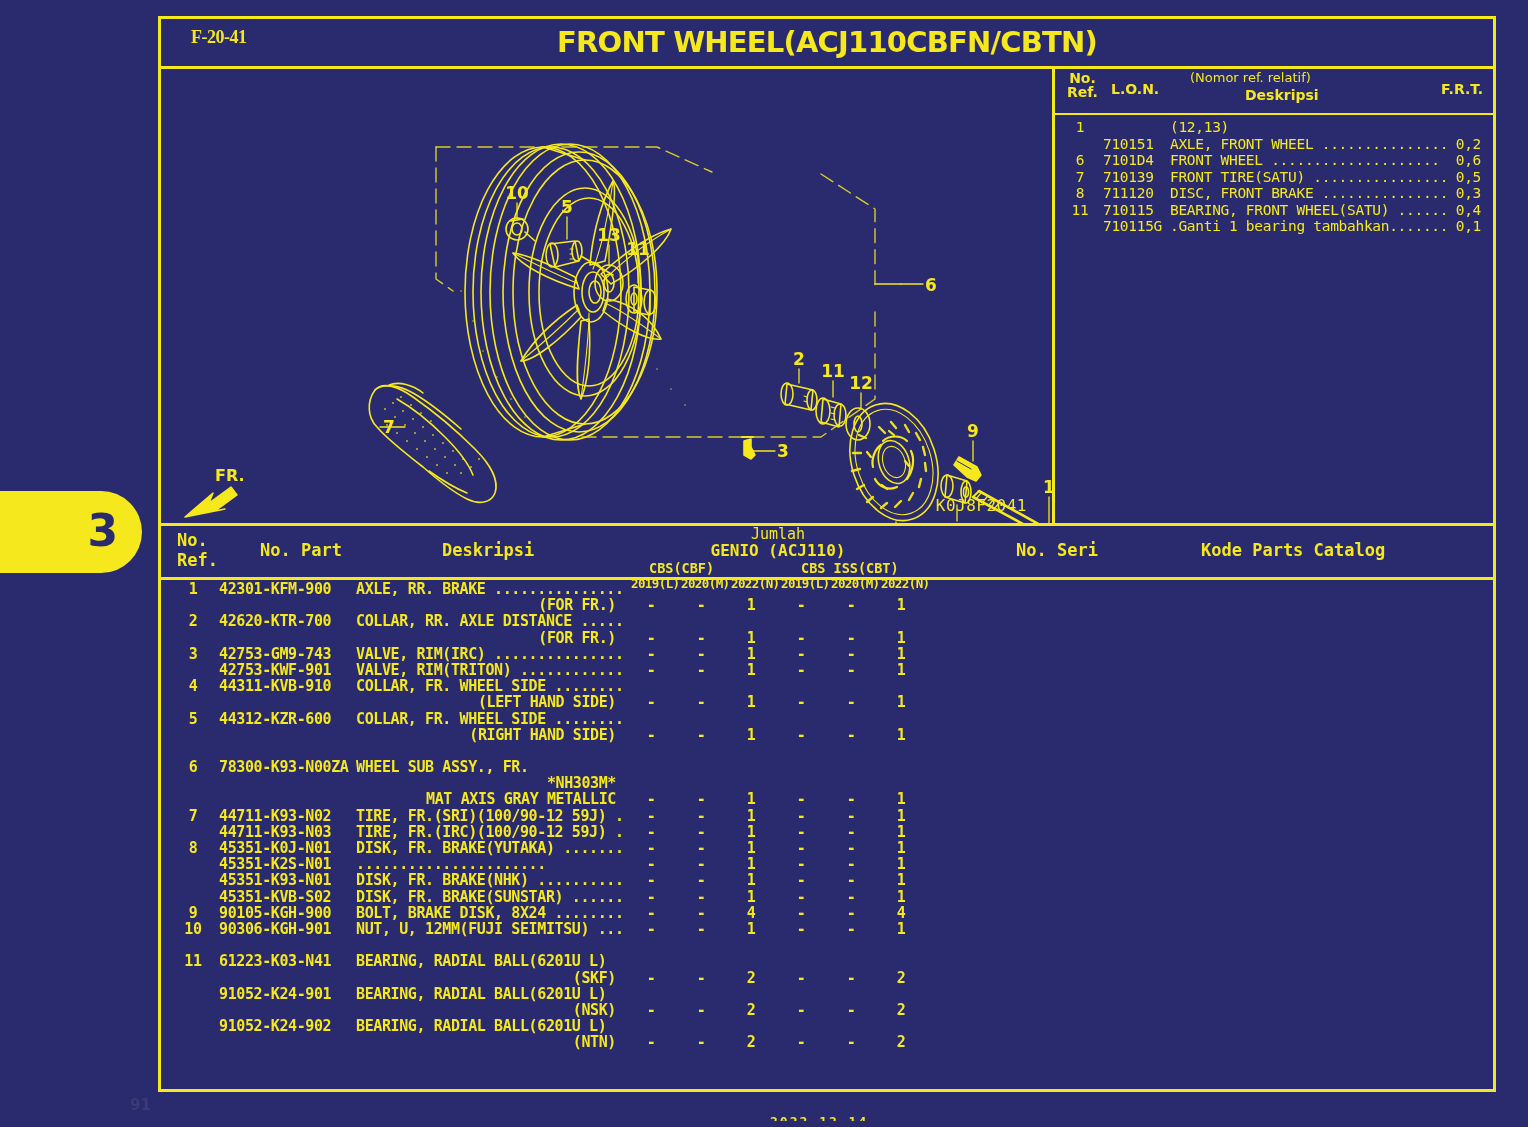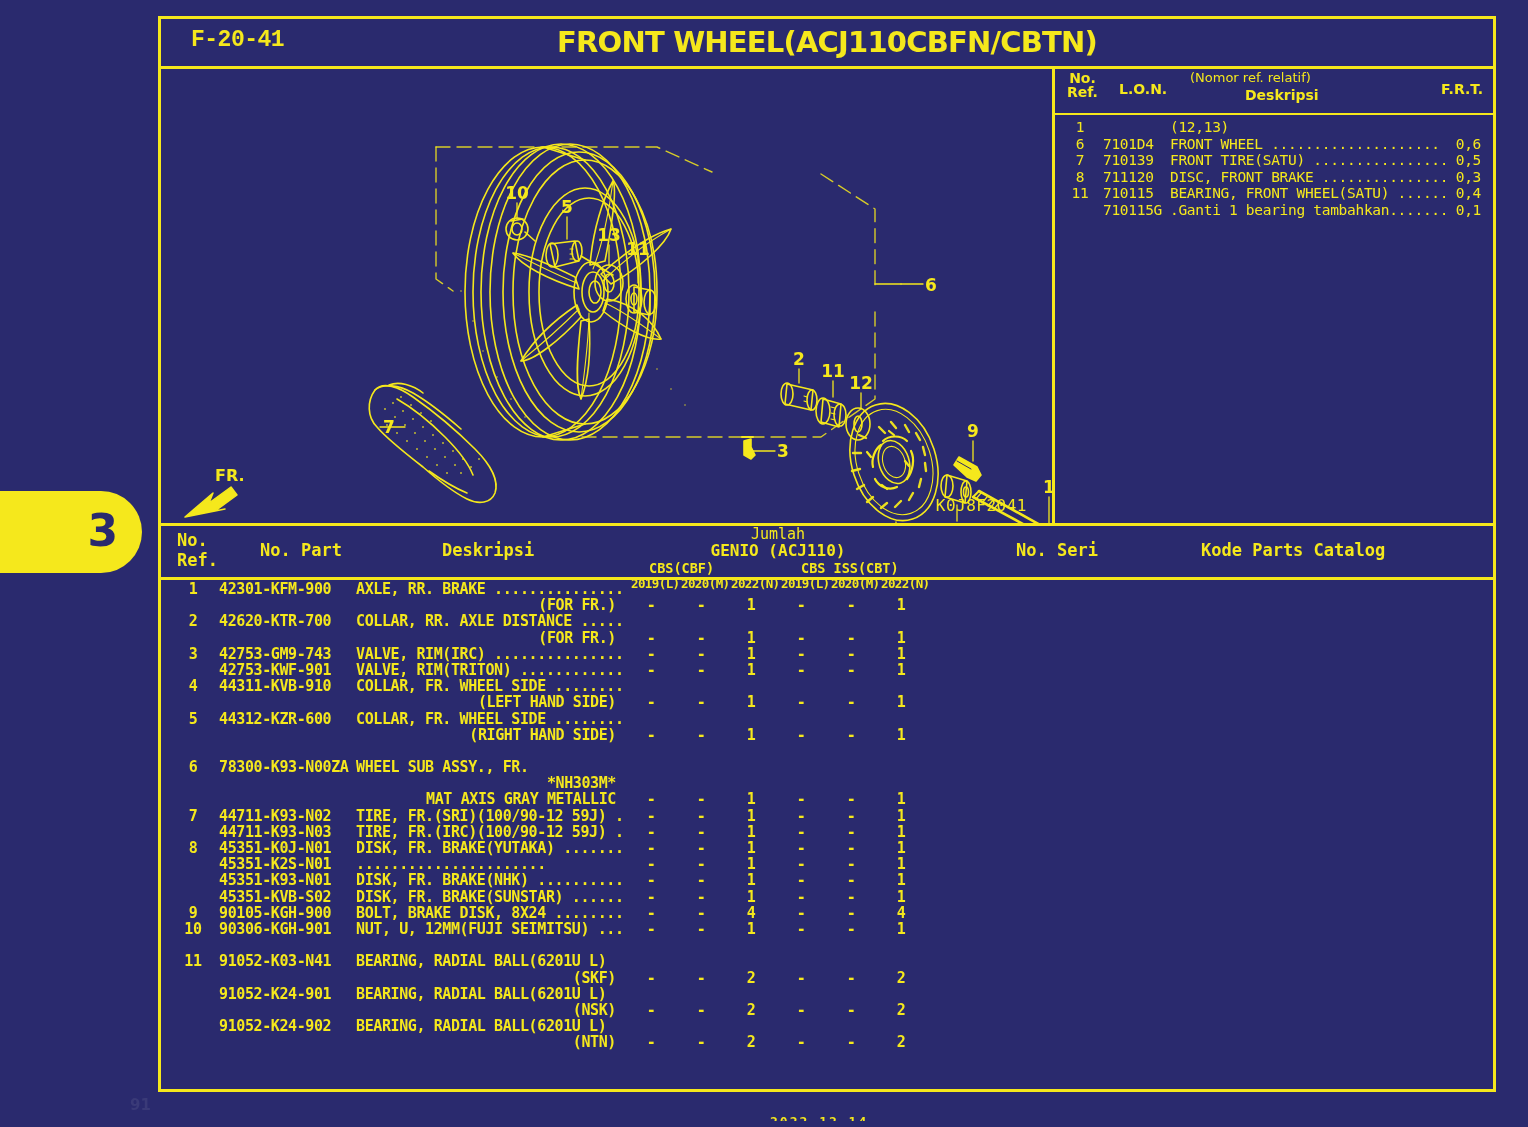--- a/index.html
+++ b/index.html
@@ -38,23 +38,23 @@
     top: 19px;
     width: 1332px;
     height: 50px;
     box-sizing: border-box;
     border-bottom: 3px solid #f5e81c;
   }
   .fig-code {
     position: absolute;
     left: 30px;
     top: 8px;
-    font-family: Liberation Mono, monospace;
-    font-weight: bold;
-    font-size: 23px;
+    font-family: Liberation Serif, serif;
+    font-weight: bold;
+    font-size: 18px;
     letter-spacing: -0.5px;
   }
   .fig-title {
     position: absolute;
     left: 0;
     right: 0;
     top: 6px;
     text-align: center;
     font-family: "DejaVu Sans", sans-serif;
     font-weight: bold;
@@ -95,21 +95,21 @@
   }
   .frt-head {
     position: relative;
     height: 44px;
     border-bottom: 2px solid #f5e81c;
     font-family: "DejaVu Sans", sans-serif;
     font-weight: bold;
     font-size: 14px;
   }
   .frt-head .h-noref  { position: absolute; left: 12px;  top: 2px; line-height: 1.0; text-align: center; }
-  .frt-head .h-lon    { position: absolute; left: 64px;  top: 12px; }
+  .frt-head .h-lon    { position: absolute; left: 56px;  top: 12px; }
   .frt-head .h-rel    { position: absolute; left: 135px; top: 1px;  font-weight: normal; font-size: 13px; }
   .frt-head .h-desk   { position: absolute; left: 190px; top: 18px; }
   .frt-head .h-frt    { position: absolute; right: 10px; top: 12px; }
 
   .frt-body { position: relative; padding-top: 4px; }
   .frt-row  { position: relative; height: 16.5px; font-size: 14.5px; white-space: pre; letter-spacing: -0.3px; }
   .frt-row .c-ref  { position: absolute; left: 8px;  width: 34px; text-align: center; }
   .frt-row .c-lon  { position: absolute; left: 48px; }
   .frt-row .c-desc { position: absolute; left: 115px; }
   .frt-row .c-frt  { position: absolute; right: 12px; }
@@ -473,20 +473,21 @@
   <div class="frt">
     <div class="frt-head">
       <div class="h-noref">No.<br>Ref.</div>
       <div class="h-lon">L.O.N.</div>
       <div class="h-rel">(Nomor ref. relatif)</div>
       <div class="h-desk">Deskripsi</div>
       <div class="h-frt">F.R.T.</div>
     </div>
     <div class="frt-body" id="frt-body">
         <div class="frt-row"><span class="c-ref">1</span><span class="c-lon"></span><span class="c-desc">(12,13)</span><span class="c-frt"></span></div>
+        <div class="frt-row"><span class="c-ref"></span><span class="c-lon">710151</span><span class="c-desc">AXLE, FRONT WHEEL ...............</span><span class="c-frt">0,2</span></div>
         <div class="frt-row"><span class="c-ref">6</span><span class="c-lon">7101D4</span><span class="c-desc">FRONT WHEEL ....................</span><span class="c-frt">0,6</span></div>
         <div class="frt-row"><span class="c-ref">7</span><span class="c-lon">710139</span><span class="c-desc">FRONT TIRE(SATU) ................</span><span class="c-frt">0,5</span></div>
         <div class="frt-row"><span class="c-ref">8</span><span class="c-lon">711120</span><span class="c-desc">DISC, FRONT BRAKE ...............</span><span class="c-frt">0,3</span></div>
         <div class="frt-row"><span class="c-ref">11</span><span class="c-lon">710115</span><span class="c-desc">BEARING, FRONT WHEEL(SATU) ......</span><span class="c-frt">0,4</span></div>
         <div class="frt-row"><span class="c-ref"></span><span class="c-lon">710115G</span><span class="c-desc">.Ganti 1 bearing tambahkan.......</span><span class="c-frt">0,1</span></div>
       </div>
   </div>
 
   <div class="pt-head">
     <div class="pth-label pth-noref">No.<br>Ref.</div>
@@ -530,21 +531,21 @@
       <div class="prow"><span class="p-ref"></span><span class="p-part"></span><span class="p-desc ind-right">MAT AXIS GRAY METALLIC</span><span class="qty q0">-</span><span class="qty q1">-</span><span class="qty q2">1</span><span class="qty q3">-</span><span class="qty q4">-</span><span class="qty q5">1</span></div>
       <div class="prow"><span class="p-ref">7</span><span class="p-part">44711-K93-N02</span><span class="p-desc">TIRE, FR.(SRI)(100/90-12 59J) .</span><span class="qty q0">-</span><span class="qty q1">-</span><span class="qty q2">1</span><span class="qty q3">-</span><span class="qty q4">-</span><span class="qty q5">1</span></div>
       <div class="prow"><span class="p-ref"></span><span class="p-part">44711-K93-N03</span><span class="p-desc">TIRE, FR.(IRC)(100/90-12 59J) .</span><span class="qty q0">-</span><span class="qty q1">-</span><span class="qty q2">1</span><span class="qty q3">-</span><span class="qty q4">-</span><span class="qty q5">1</span></div>
       <div class="prow"><span class="p-ref">8</span><span class="p-part">45351-K0J-N01</span><span class="p-desc">DISK, FR. BRAKE(YUTAKA) .......</span><span class="qty q0">-</span><span class="qty q1">-</span><span class="qty q2">1</span><span class="qty q3">-</span><span class="qty q4">-</span><span class="qty q5">1</span></div>
       <div class="prow"><span class="p-ref"></span><span class="p-part">45351-K2S-N01</span><span class="p-desc">......................</span><span class="qty q0">-</span><span class="qty q1">-</span><span class="qty q2">1</span><span class="qty q3">-</span><span class="qty q4">-</span><span class="qty q5">1</span></div>
       <div class="prow"><span class="p-ref"></span><span class="p-part">45351-K93-N01</span><span class="p-desc">DISK, FR. BRAKE(NHK) ..........</span><span class="qty q0">-</span><span class="qty q1">-</span><span class="qty q2">1</span><span class="qty q3">-</span><span class="qty q4">-</span><span class="qty q5">1</span></div>
       <div class="prow"><span class="p-ref"></span><span class="p-part">45351-KVB-S02</span><span class="p-desc">DISK, FR. BRAKE(SUNSTAR) ......</span><span class="qty q0">-</span><span class="qty q1">-</span><span class="qty q2">1</span><span class="qty q3">-</span><span class="qty q4">-</span><span class="qty q5">1</span></div>
       <div class="prow"><span class="p-ref">9</span><span class="p-part">90105-KGH-900</span><span class="p-desc">BOLT, BRAKE DISK, 8X24 ........</span><span class="qty q0">-</span><span class="qty q1">-</span><span class="qty q2">4</span><span class="qty q3">-</span><span class="qty q4">-</span><span class="qty q5">4</span></div>
       <div class="prow"><span class="p-ref">10</span><span class="p-part">90306-KGH-901</span><span class="p-desc">NUT, U, 12MM(FUJI SEIMITSU) ...</span><span class="qty q0">-</span><span class="qty q1">-</span><span class="qty q2">1</span><span class="qty q3">-</span><span class="qty q4">-</span><span class="qty q5">1</span></div>
       <div class="prow"><span class="p-ref"></span><span class="p-part"></span><span class="p-desc"></span><span class="qty q0"></span><span class="qty q1"></span><span class="qty q2"></span><span class="qty q3"></span><span class="qty q4"></span><span class="qty q5"></span></div>
-      <div class="prow"><span class="p-ref">11</span><span class="p-part">91052-K03-N41</span><span class="p-desc">BEARING, RADIAL BALL(6201U L)</span><span class="qty q0"></span><span class="qty q1"></span><span class="qty q2"></span><span class="qty q3"></span><span class="qty q4"></span><span class="qty q5"></span></div>
+      <div class="prow"><span class="p-ref">11</span><span class="p-part">61223-K03-N41</span><span class="p-desc">BEARING, RADIAL BALL(6201U L)</span><span class="qty q0"></span><span class="qty q1"></span><span class="qty q2"></span><span class="qty q3"></span><span class="qty q4"></span><span class="qty q5"></span></div>
       <div class="prow"><span class="p-ref"></span><span class="p-part"></span><span class="p-desc ind-right">(SKF)</span><span class="qty q0">-</span><span class="qty q1">-</span><span class="qty q2">2</span><span class="qty q3">-</span><span class="qty q4">-</span><span class="qty q5">2</span></div>
       <div class="prow"><span class="p-ref"></span><span class="p-part">91052-K24-901</span><span class="p-desc">BEARING, RADIAL BALL(6201U L)</span><span class="qty q0"></span><span class="qty q1"></span><span class="qty q2"></span><span class="qty q3"></span><span class="qty q4"></span><span class="qty q5"></span></div>
       <div class="prow"><span class="p-ref"></span><span class="p-part"></span><span class="p-desc ind-right">(NSK)</span><span class="qty q0">-</span><span class="qty q1">-</span><span class="qty q2">2</span><span class="qty q3">-</span><span class="qty q4">-</span><span class="qty q5">2</span></div>
       <div class="prow"><span class="p-ref"></span><span class="p-part">91052-K24-902</span><span class="p-desc">BEARING, RADIAL BALL(6201U L)</span><span class="qty q0"></span><span class="qty q1"></span><span class="qty q2"></span><span class="qty q3"></span><span class="qty q4"></span><span class="qty q5"></span></div>
       <div class="prow"><span class="p-ref"></span><span class="p-part"></span><span class="p-desc ind-right">(NTN)</span><span class="qty q0">-</span><span class="qty q1">-</span><span class="qty q2">2</span><span class="qty q3">-</span><span class="qty q4">-</span><span class="qty q5">2</span></div>
     </div>
 
   <div class="footer-page">91</div>
   <div class="footer-date">2022-12-14</div>
 

